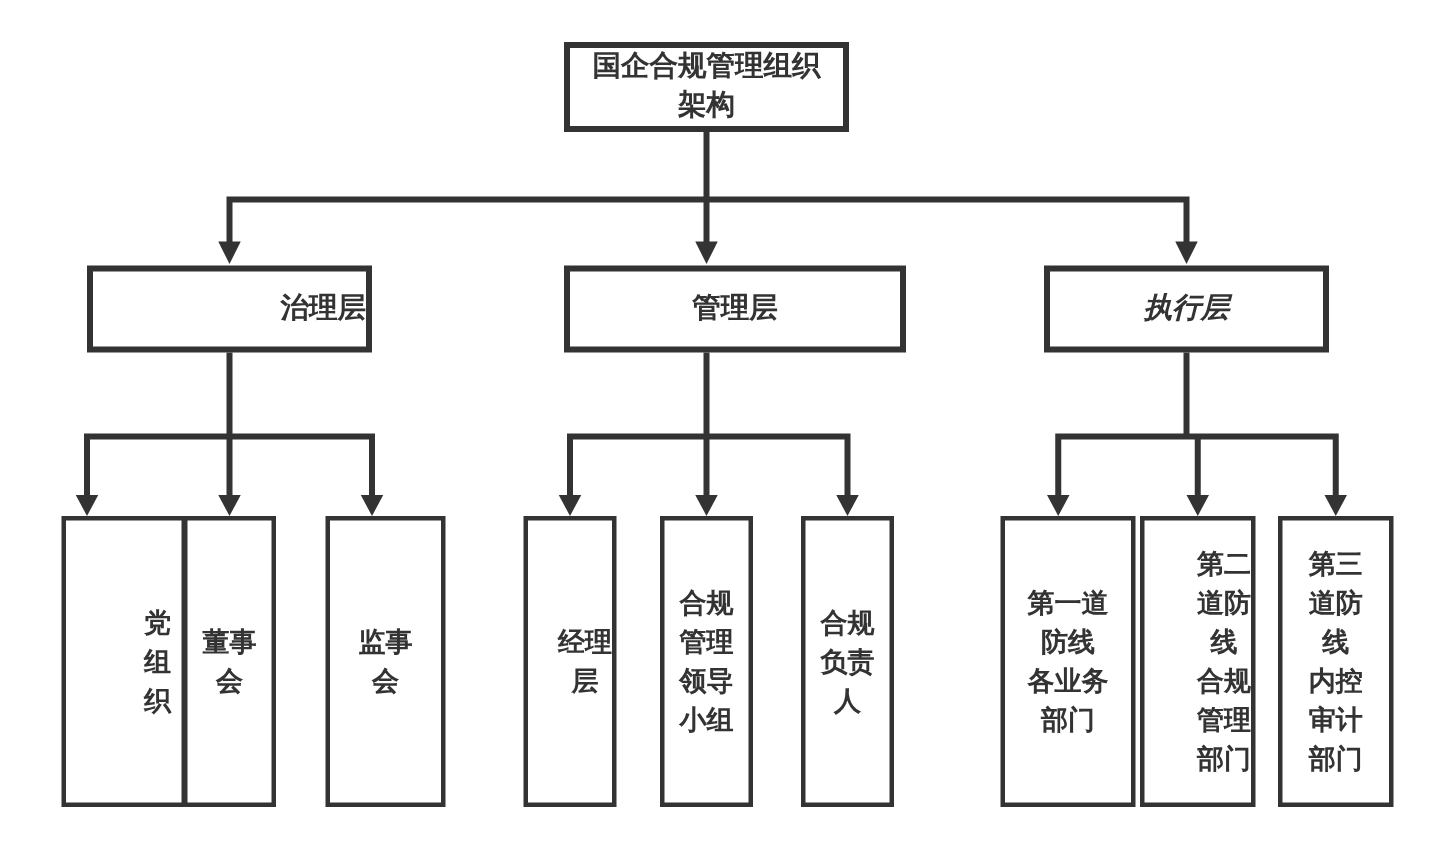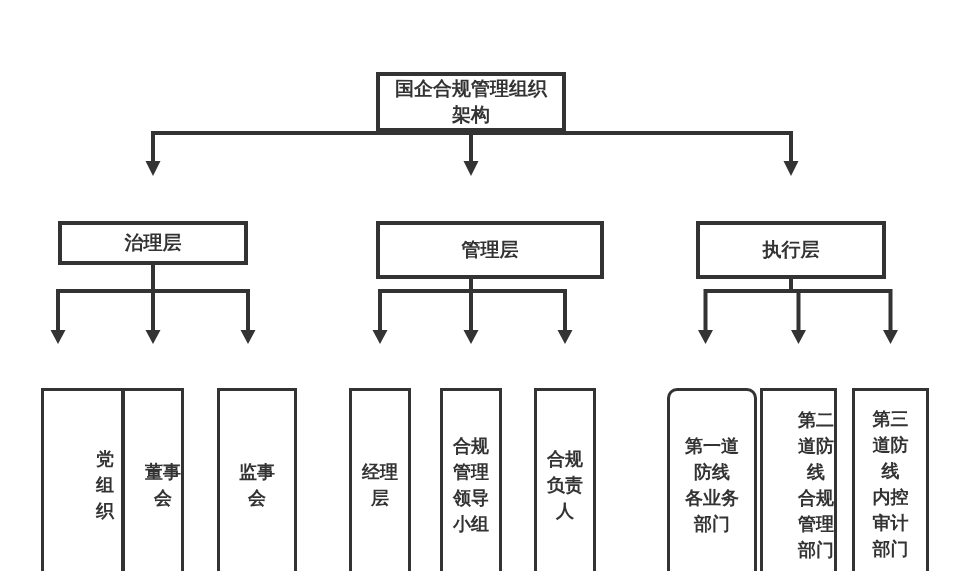--- a/index.html
+++ b/index.html
@@ -38,46 +38,45 @@
     background: #ffffff;
     border: 4px solid #333333;
     display: flex;
     align-items: center;
     justify-content: center;
     text-align: center;
     color: #333333;
     font-weight: 700;
     font-size: 19px;
     line-height: 26px;
-    margin-top: 44px;
   }
   .node .lbl {
     white-space: pre-line;
   }
   .node.tall {
     border-width: 3px;
     font-size: 18px;
   }
   
   .n-root { left: 376px; top: 28px; width: 190px; height: 60px; }
   
-  .n-gov  { left: 58px;  top: 177px; width: 190px; height: 44px; }
+  .n-gov  { left: 58px;  top: 177px; width: 190px; height: 58px; justify-content: flex-end; }
   .n-mgmt { left: 376px; top: 177px; width: 228px; height: 58px; }
-  .n-exec { left: 696px; top: 177px; width: 190px; height: 58px; }
+  .n-exec { left: 696px; top: 177px; width: 190px; height: 58px; font-style: italic; }
   
   .tall { top: 344px; height: 194px; }
   .n-party { left: 41px;  width: 83px; padding-left: 45px; }
-  .n-board { left: 122px; width: 62px; justify-content: flex-end; }
+  .n-board { left: 122px; width: 62px; }
   .n-super { left: 217px; width: 80px; }
-  .n-manager { left: 349px; width: 62px; }
+  .n-manager { left: 349px; width: 62px; justify-content: flex-end; }
   .n-group   { left: 440px; width: 62px; }
   .n-officer { left: 534px; width: 62px; }
-  .n-line1 { left: 667px; width: 90px; border-radius: 10px; }
+  .n-line1 { left: 667px; width: 90px; }
   .n-line2 { left: 760px; width: 77px; padding-left: 35px; }
-  .n-line3 { left: 852px; width: 77px; font-family: Liberation Mono, monospace; }
+  .n-line3 { left: 852px; width: 77px; }
 </style>
 </head>
 <body>
 
 <div class="canvas">
 
   <svg class="connectors" viewBox="0 0 959 571" xmlns="http://www.w3.org/2000/svg">
 
     <path d="M471 85 L471 163"></path>
     <path d="M153 163 L153 133 L791 133 L791 163"></path>

